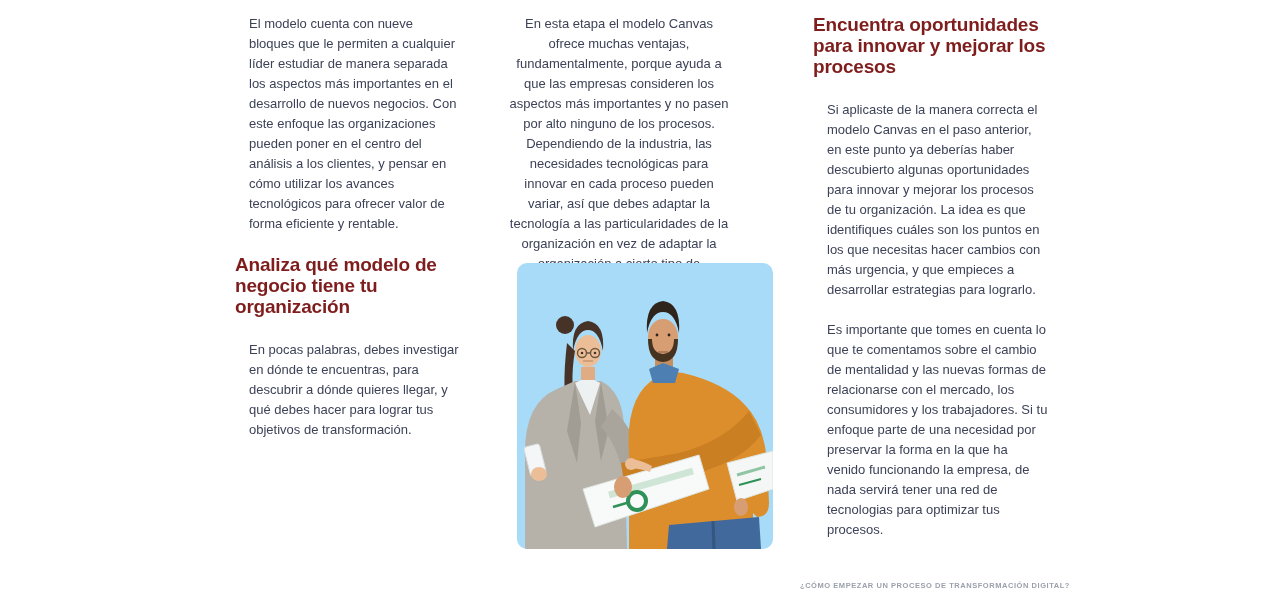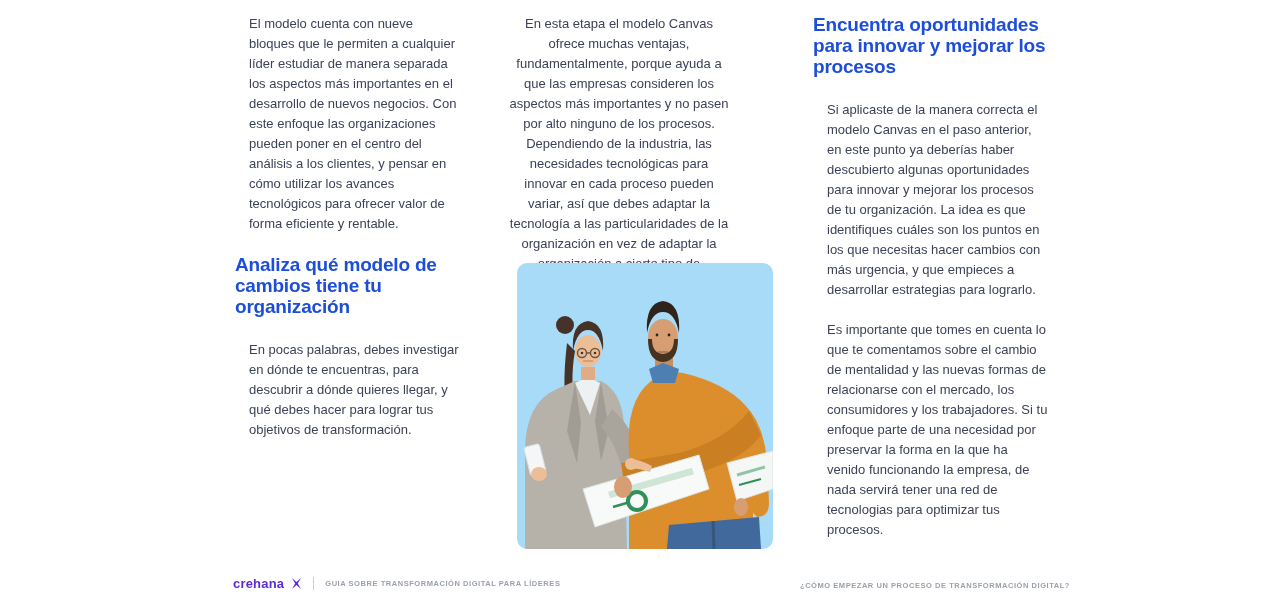--- a/index.html
+++ b/index.html
@@ -4,21 +4,21 @@
 <style>
   * { margin:0; padding:0; box-sizing:border-box; }
   html,body { background:#ffffff; }
   .page {
     position:relative; width:1280px; height:600px; background:#ffffff;
     overflow:hidden; font-family:"Liberation Sans", sans-serif;
   }
   .col { position:absolute; top:14px; font-size:13px; line-height:20px; color:#3c4257; }
   .col p { margin:0 14px 20px; }
   .col h2 {
-    font-size:19px; line-height:21px; font-weight:700; color:#1d4ed8;
+    font-size:19px; line-height:21px; font-weight:700; color:#7f1d1d;
     letter-spacing:-0.2px; margin:0 0 23px;
   }
   .col1 { left:235px; width:240px; }
   .col1 h2 { margin-top:0; }
   .col2 { left:493px; width:252px;text-align:center; }
   .col3 { left:813px; width:250px; }
   .photo-wrap { position:absolute; left:517px; top:263px; width:256px; height:286px; }
   .photo-wrap svg { display:block; }
   footer {
     position:absolute; left:0; right:0; top:576px; height:20px;
@@ -37,21 +37,21 @@
   }
   .f-right { position:absolute; right:210px; top:5px; }
 </style>
 </head>
 <body>
 
 <div class="page">
 
   <div class="col col1">
     <p>El modelo cuenta con nueve bloques que le permiten a cualquier líder estudiar de manera separada los aspectos más importantes en el desarrollo de nuevos negocios. Con este enfoque las organizaciones pueden poner en el centro del análisis a los clientes, y pensar en cómo utilizar los avances tecnológicos para ofrecer valor de forma eficiente y rentable.</p>
-    <h2>Analiza qué modelo de cambios tiene tu organización</h2>
+    <h2>Analiza qué modelo de negocio tiene tu organización</h2>
     <p>En pocas palabras, debes investigar en dónde te encuentras, para descubrir a dónde quieres llegar, y qué debes hacer para lograr tus objetivos de transformación.</p>
   </div>
 
   <div class="col col2">
     <p>En esta etapa el modelo Canvas ofrece muchas ventajas, fundamentalmente, porque ayuda a que las empresas consideren los aspectos más importantes y no pasen por alto ninguno de los procesos. Dependiendo de la industria, las necesidades tecnológicas para innovar en cada proceso pueden variar, así que debes adaptar la tecnología a las particularidades de la organización en vez de adaptar la organización a cierto tipo de tecnología.</p>
   </div>
 
   <div class="photo-wrap">
     <svg viewBox="0 0 256 286" width="256" height="286">
       <defs>
@@ -121,24 +121,16 @@
     </svg>
   </div>
 
   <div class="col col3">
     <h2>Encuentra oportunidades para innovar y mejorar los procesos</h2>
     <p>Si aplicaste de la manera correcta el modelo Canvas en el paso anterior, en este punto ya deberías haber descubierto algunas oportunidades para innovar y mejorar los procesos de tu organización. La idea es que identifiques cuáles son los puntos en los que necesitas hacer cambios con más urgencia, y que empieces a desarrollar estrategias para lograrlo.</p>
     <p>Es importante que tomes en cuenta lo que te comentamos sobre el cambio de mentalidad y las nuevas formas de relacionarse con el mercado, los consumidores y los trabajadores. Si tu enfoque parte de una necesidad por preservar la forma en la que ha venido funcionando la empresa, de nada servirá tener una red de tecnologias para optimizar tus procesos.</p>
   </div>
 
   <footer>
-    <div class="f-left">
-      <span class="brand">crehana</span>
-      <svg class="spark" width="11" height="11" viewBox="0 0 12 12">
-        <path d="M1 0 L6 4.4 L11 0 L7.4 6 L11 12 L6 7.6 L1 12 L4.6 6 Z" fill="#5b2bd9"></path>
-      </svg>
-      <span class="fdiv"></span>
-      <span class="flabel">GUIA SOBRE TRANSFORMACIÓN DIGITAL PARA LÍDERES</span>
-    </div>
     <div class="f-right flabel">¿CÓMO EMPEZAR UN PROCESO DE TRANSFORMACIÓN DIGITAL?</div>
   </footer>
 
 </div>
 
 </body></html>

